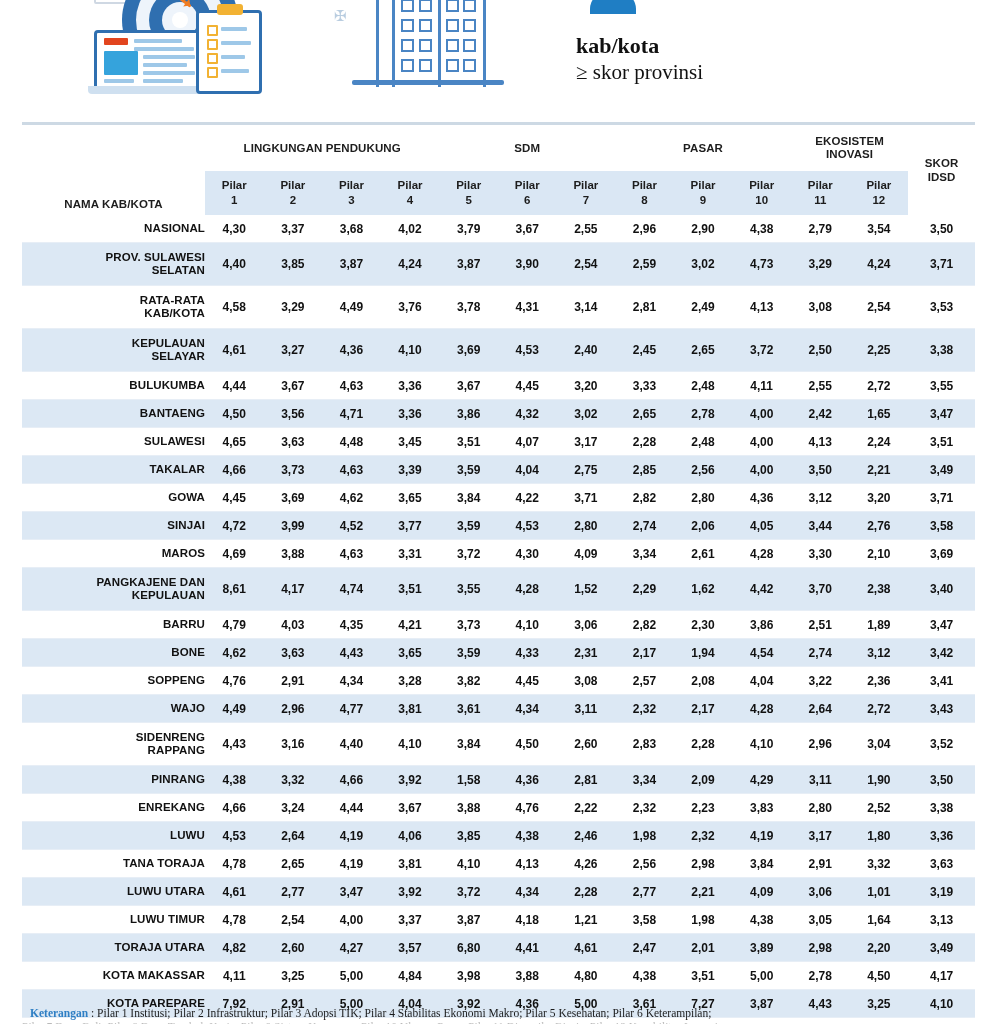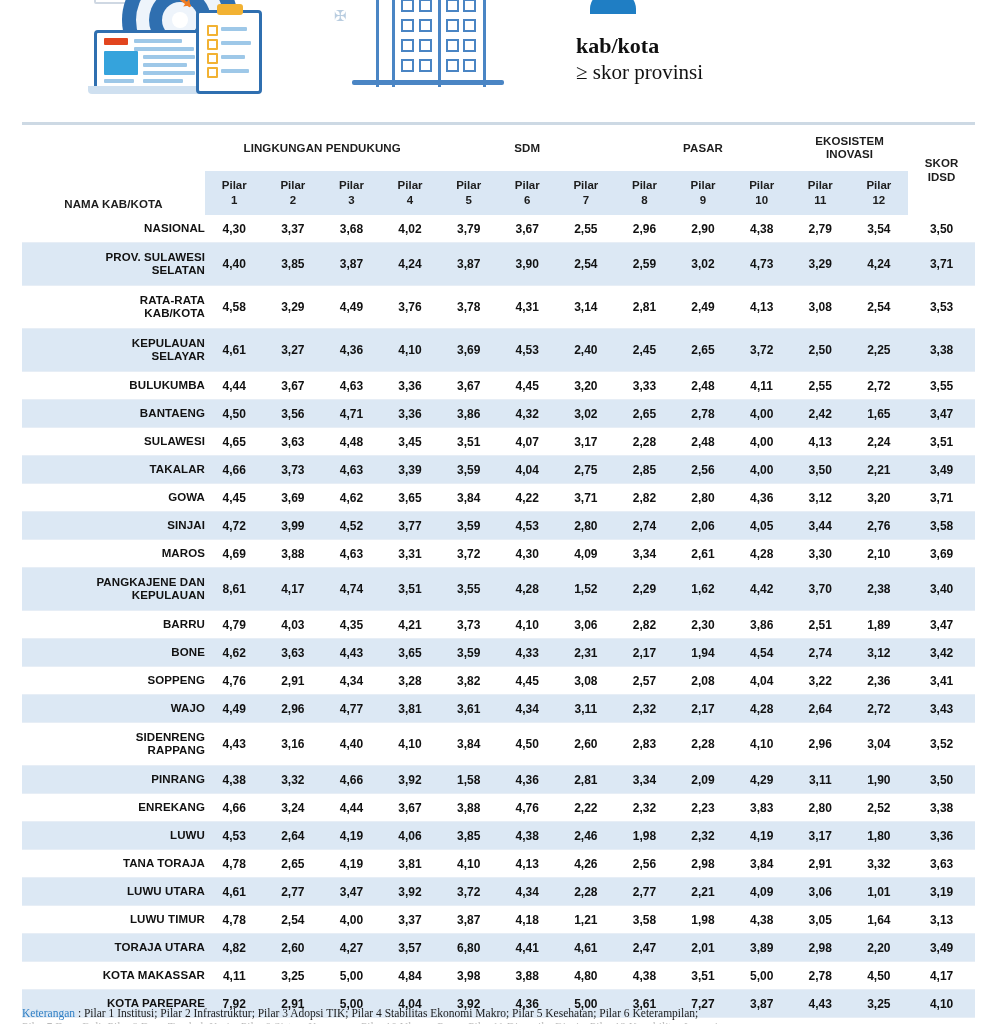--- a/index.html
+++ b/index.html
@@ -96,21 +96,21 @@
     height:27px;vertical-align:middle;border-bottom:1px solid #e7eef6;
   }
   tbody tr td.name{
     text-align:right;padding-left:12px;font-size:11.5px;line-height:13px;
     letter-spacing:.1px;white-space:pre-line;
   }
   tbody tr.alt td{background:#dce8f4;}
   tbody tr.tall td{height:42px;}
   .foot{position:absolute;left:22px;top:1006px;width:960px;
     font-family:"Liberation Serif", serif;font-size:11.5px;line-height:14px;color:#1b1b1b;}
-  .foot .kw{color:#2f7fc4;font-weight:400;}
+  .foot .kw{color:#2f7fc4;font-weight:700;margin-left:8px;}
   .foot .l2{display:block;opacity:.30;}
 </style>
 </head>
 <body>
 
 <div class="page">
 
   <div class="header">
 
     <div class="hero-art">

